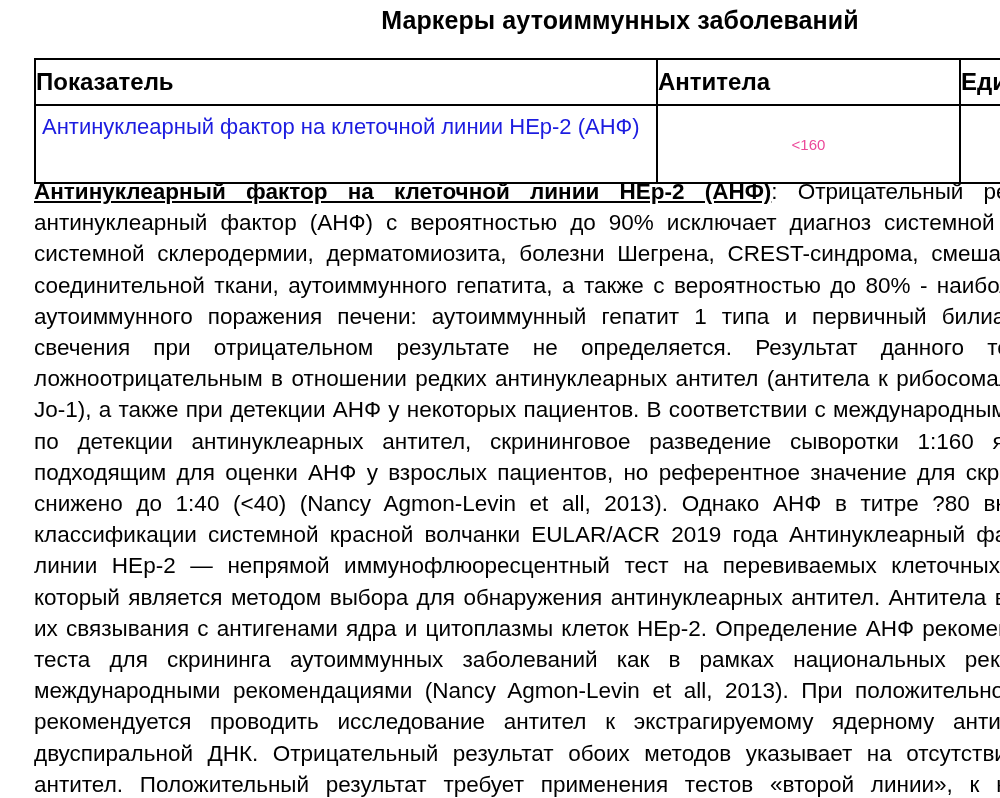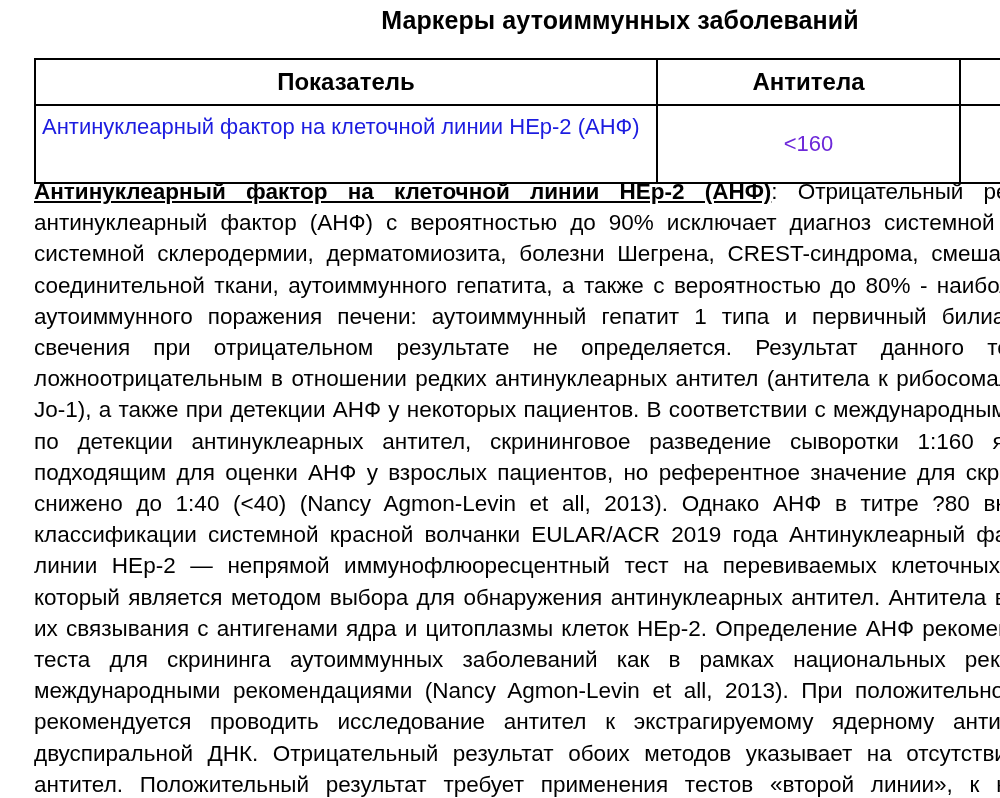--- a/index.html
+++ b/index.html
@@ -57,37 +57,37 @@
   }
 
   .col-indicator { width: 620px; }
   .col-result    { width: 301px; }
   .col-units     { width: 251px; }
 
   #results-table thead th {
     height: 44px;
     font-size: 24px;
     font-weight: bold;
-    text-align: center;
+    text-align: left;
     white-space: nowrap;
   }
 
   .cell-indicator {
     color: #1c1ce0;
     font-size: 22px;
     line-height: 29px;
     padding: 6px 0 8px 6px !important;
     height: 62px;
     vertical-align: top !important;
   }
 
   .cell-result {
-    font-size: 22px;
+    font-size: 15px;
     text-align: center;
-    color: #6d28d9;
+    color: #ec4899;
   }
 
   .cell-units {
     font-size: 22px;
     text-align: center;
     color: #000000;
   }
 
   
   #description {

